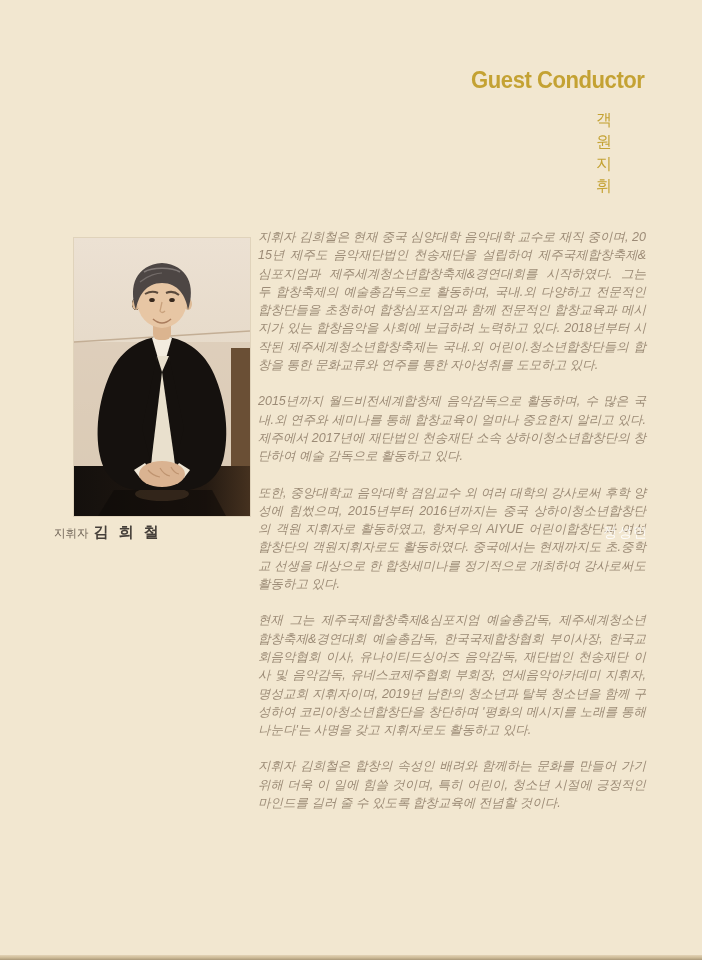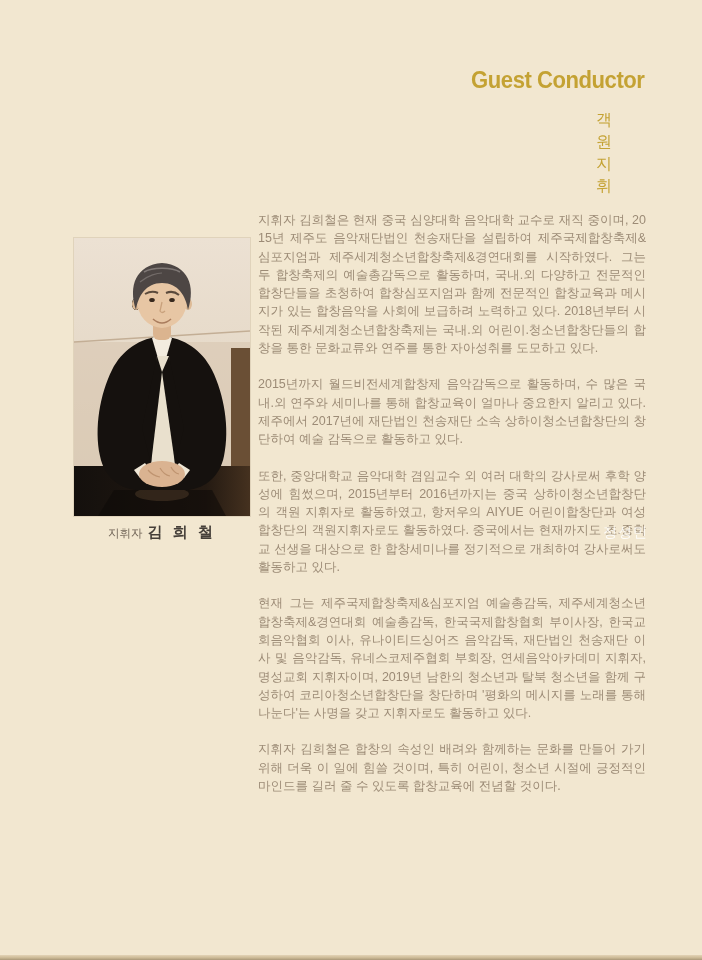--- a/index.html
+++ b/index.html
@@ -27,36 +27,36 @@
   }
 
   
   .portrait{
     position:absolute;left:74px;top:238px;width:176px;height:278px;
     box-shadow:0 0 0 1px rgba(120,100,70,.15);
   }
   .portrait svg{display:block;width:100%;height:100%;}
   .caption{
     position:absolute;left:54px;top:523px;width:216px;
-    text-align:center;white-space:nowrap;
+    text-align:left;white-space:nowrap;
     color:#6f6356;font-size:11.5px;
   }
   .caption .name{
     font-size:15px;font-weight:700;color:#453f39;
     letter-spacing:3px;margin-left:5px;
   }
 
   
   .bio{
     position:absolute;left:258px;top:211px;width:388px;
     color:#9c8b76;font-size:12.5px;line-height:18.3px;
   }
   .bio p{
-    margin:0 0 18px 0;
-    text-align:justify;word-break:break-all;
+    margin:17px 0 18px 0;
+    text-align:justify;word-break:break-all;font-style:italic;
   }
 
   
   .watermark{
     position:absolute;left:603px;top:524px;
     color:rgba(255,255,255,.85);font-size:14px;letter-spacing:1px;
     pointer-events:none;
   }
 
   

